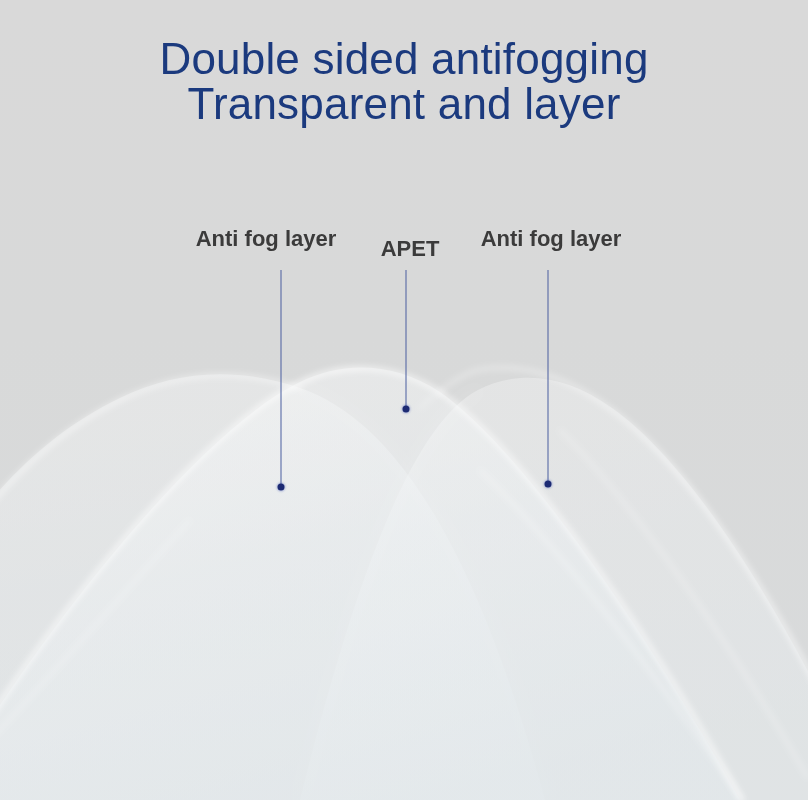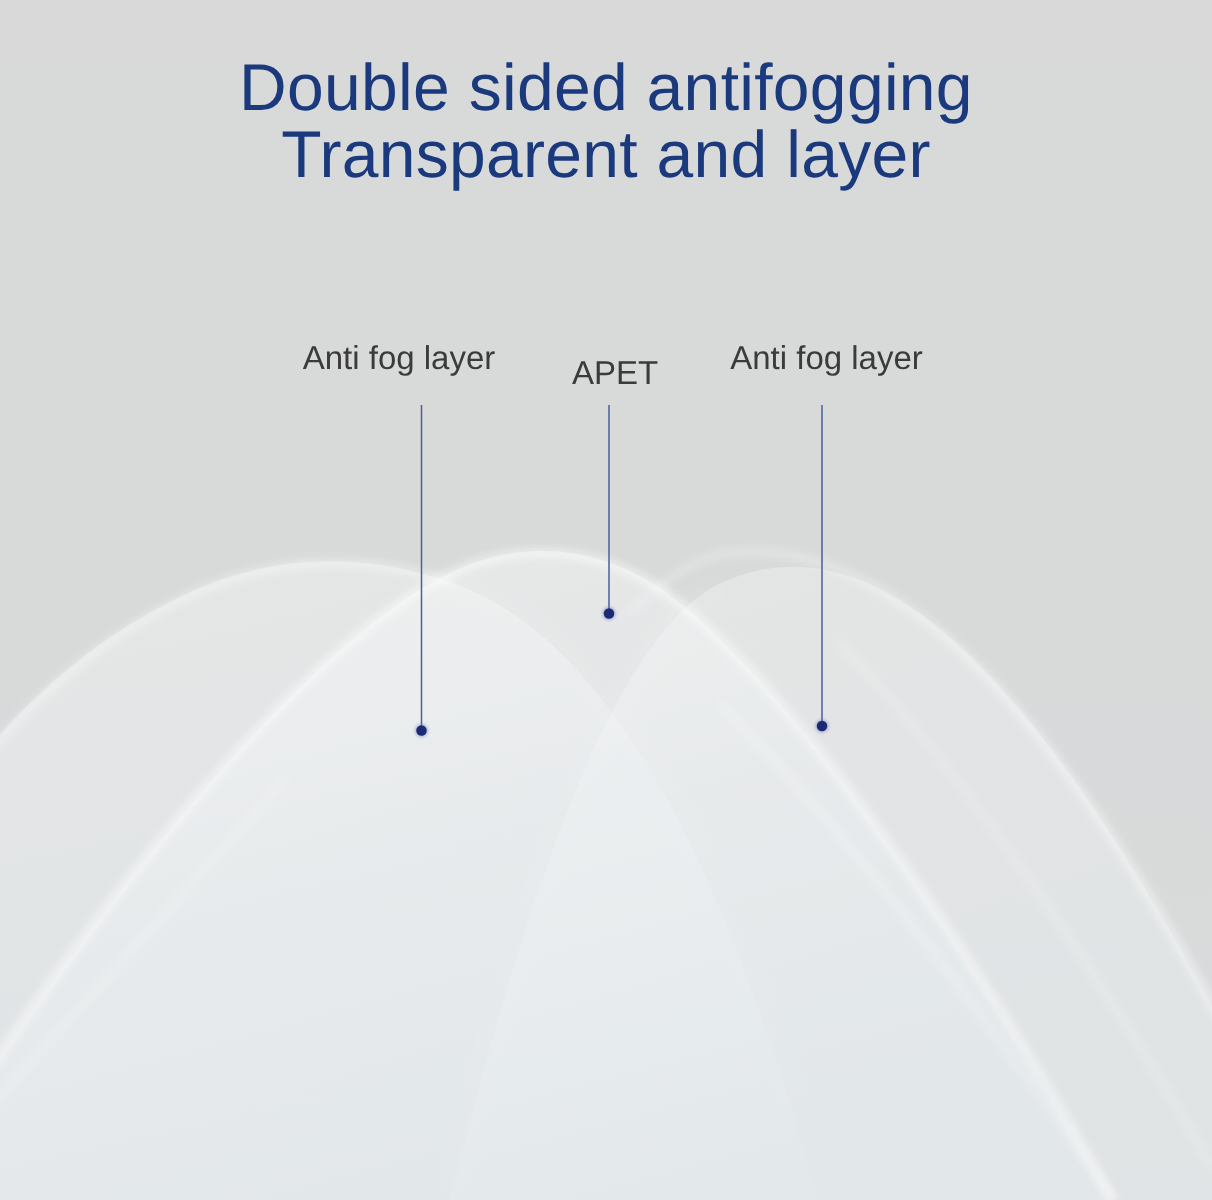--- a/index.html
+++ b/index.html
@@ -55,20 +55,21 @@
   
   .callout-label {
     position: absolute;
     z-index: 6;
     color: #3b3b3b;
     font-size: 22px;
     line-height: 26px;
     white-space: pre;
     transform: translateX(-50%);
     text-align: center;
+    font-weight: bold;
   }
   #label-left   { left: 266px; top: 226px; }
   #label-center { left: 410px; top: 236px; }
   #label-right  { left: 551px; top: 226px; }
 
   
   .leader-line {
     position: absolute;
     z-index: 6;
     width: 1px;

